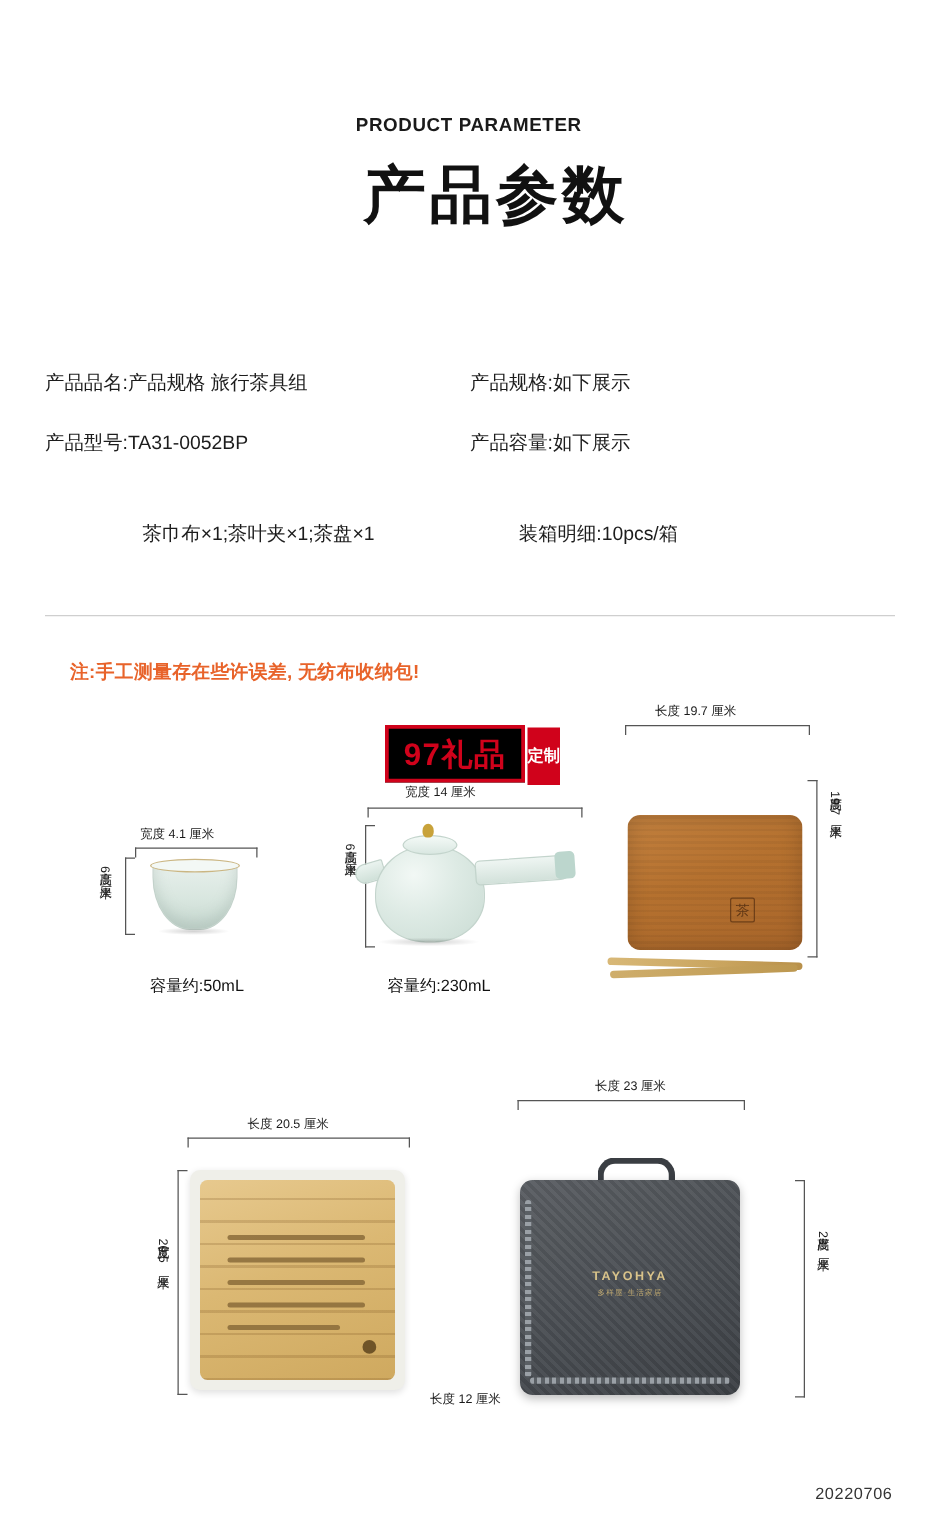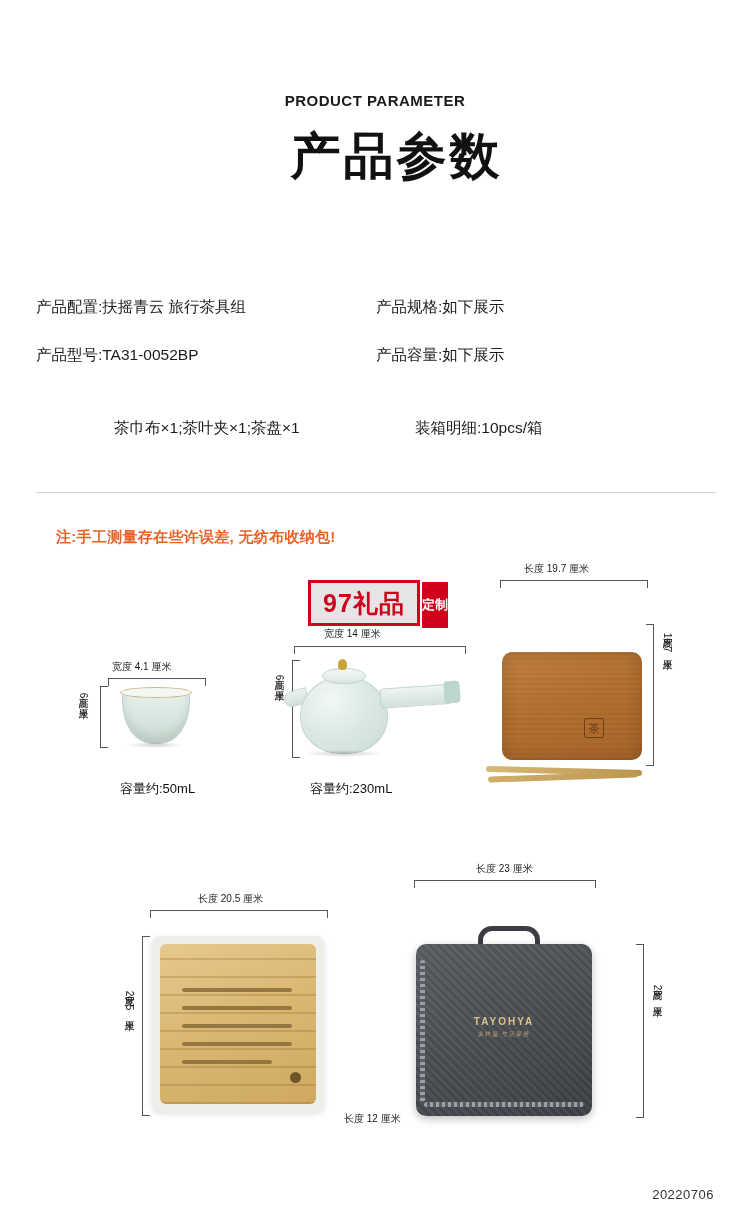--- a/index.html
+++ b/index.html
@@ -103,21 +103,21 @@
     width: 106px;
     height: 40px;
     border: 3px solid #d0021b;
     color: #d0021b;
     font-size: 25px;
     font-weight: 700;
     display: flex;
     align-items: center;
     justify-content: center;
     letter-spacing: 1px;
-    background: #e5e5e5;
+    background: #000000;
   }
   .badge-side {
     width: 26px;
     height: 46px;
     background: #d0021b;
     color: #ffffff;
     font-size: 13px;
     font-weight: 700;
     display: flex;
     flex-direction: column;
@@ -445,21 +445,21 @@
 
 <div class="page">
 
   <div class="header">
     <div class="header-en">PRODUCT PARAMETER</div>
     <div class="header-cn">产品参数</div>
   </div>
 
   <div class="params">
     <div class="param-row">
-      <div class="param-col-left">产品配置:扶摇青云 旅行茶具组</div>
+      <div class="param-col-left">产品品名:产品规格 旅行茶具组</div>
       <div class="param-col-right">产品规格:如下展示</div>
     </div>
     <div class="param-row">
       <div class="param-col-left">产品型号:TA31-0052BP</div>
       <div class="param-col-right">产品容量:如下展示</div>
     </div>
     <div class="param-row">
     </div>
     <div class="param-row second-line">
       <div class="param-col-left param-indent">茶巾布×1;茶叶夹×1;茶盘×1</div>

